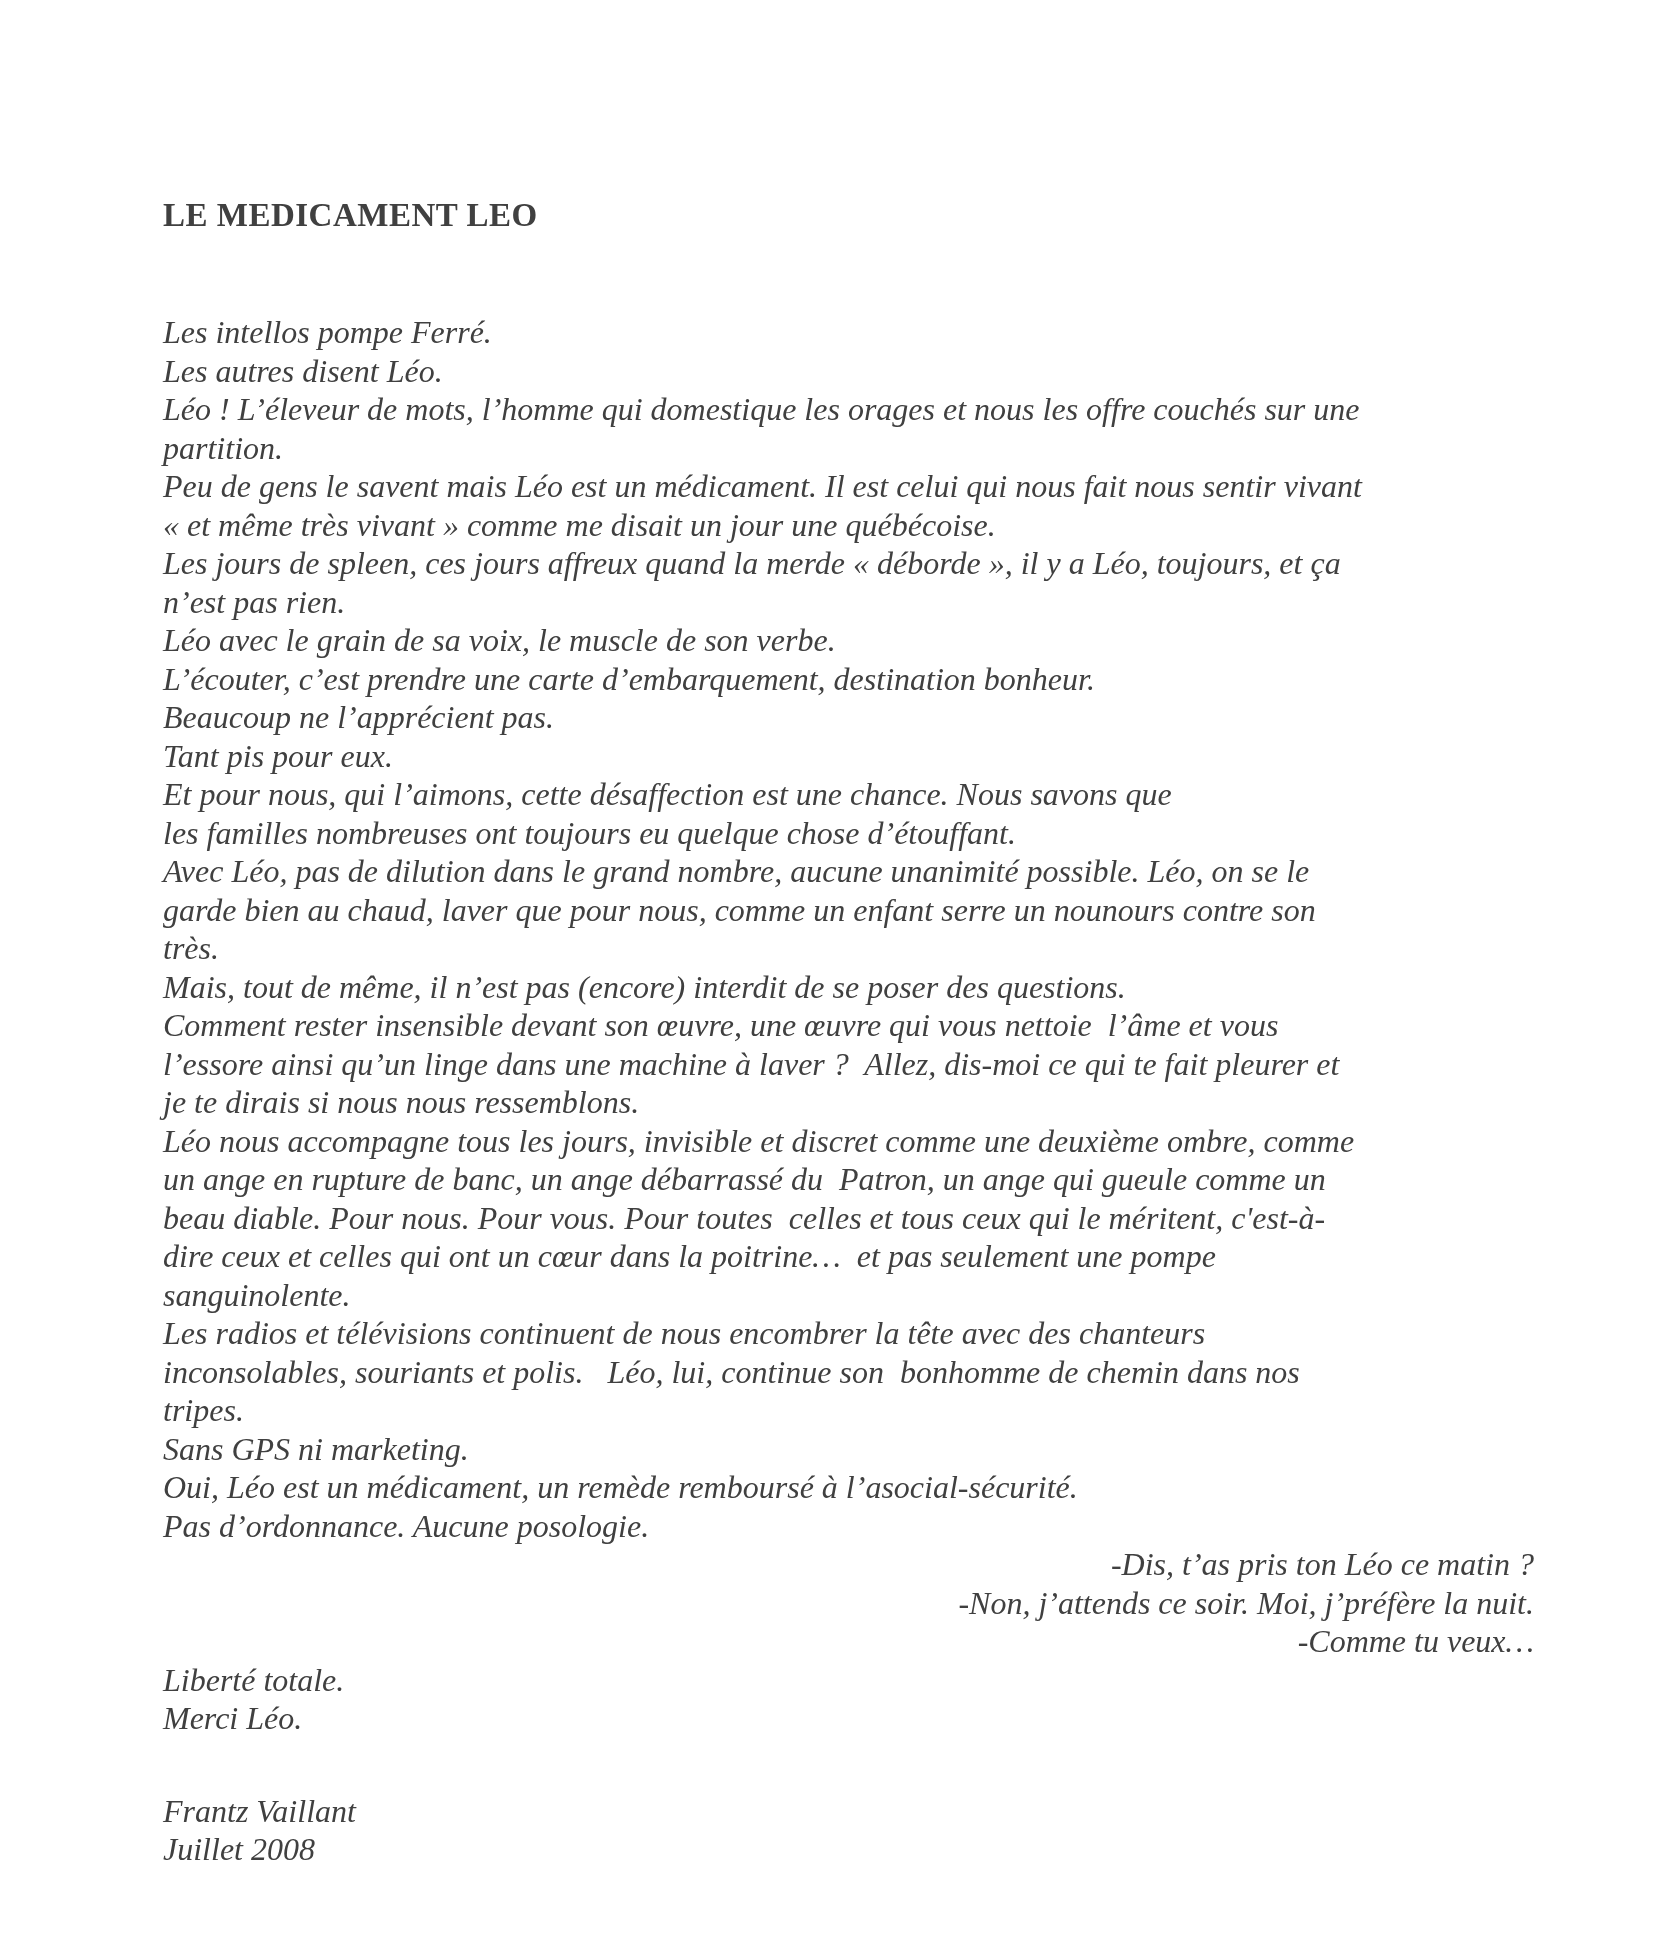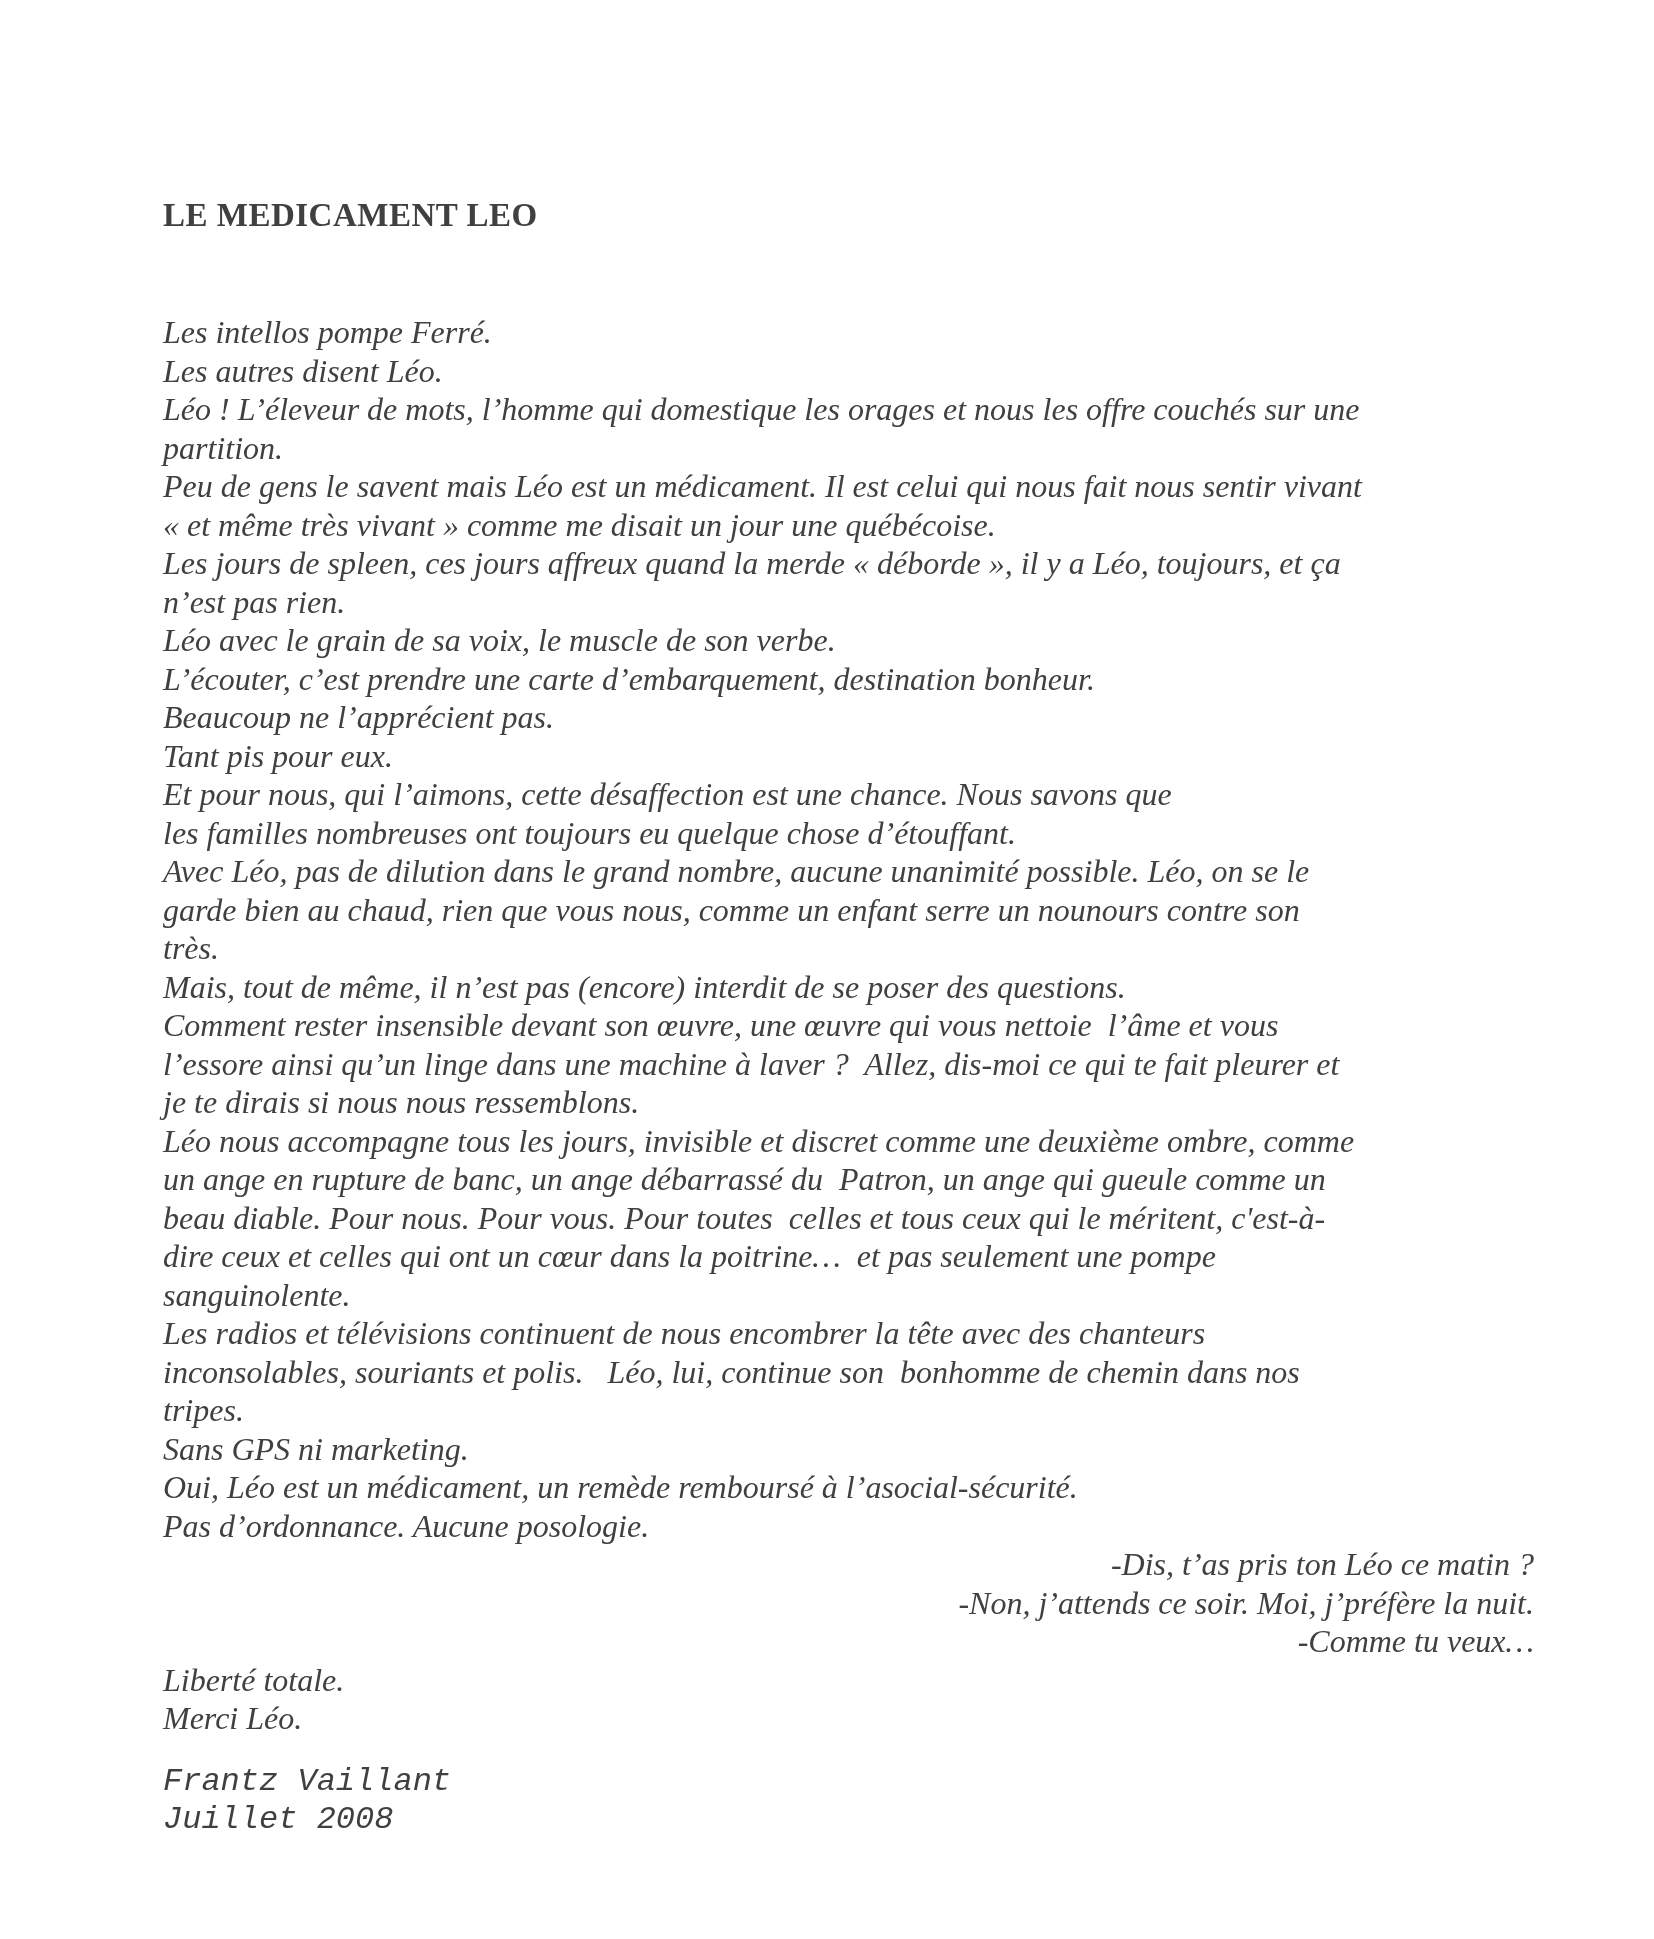--- a/index.html
+++ b/index.html
@@ -41,22 +41,21 @@
   .line.bullet {
     padding-left: 87px;
     text-align: right;
   }
   .line.bullet .dash {
     display: inline-block;
     width: 50px;
     font-style: normal;
   }
   .signature {
-    margin-top: 25px;
-    font-family: Liberation Mono, monospace;
+    margin-top: 54px;
   }
 </style>
 </head>
 <body>
 
 <div class="page">
   <div class="content">
     <h1 class="doc-title">LE MEDICAMENT LEO</h1>
 
     <div>
@@ -68,21 +67,21 @@
         <div class="line">« et même très vivant » comme me disait un jour une québécoise.</div>
         <div class="line">Les jours de spleen, ces jours affreux quand la merde « déborde », il y a Léo, toujours, et ça</div>
         <div class="line">n’est pas rien.</div>
         <div class="line">Léo avec le grain de sa voix, le muscle de son verbe.</div>
         <div class="line">L’écouter, c’est prendre une carte d’embarquement, destination bonheur.</div>
         <div class="line">Beaucoup ne l’apprécient pas.</div>
         <div class="line">Tant pis pour eux.</div>
         <div class="line">Et pour nous, qui l’aimons, cette désaffection est une chance. Nous savons que</div>
         <div class="line">les familles nombreuses ont toujours eu quelque chose d’étouffant.</div>
         <div class="line">Avec Léo, pas de dilution dans le grand nombre, aucune unanimité possible. Léo, on se le</div>
-        <div class="line">garde bien au chaud, rien que vous nous, comme un enfant serre un nounours contre son</div>
+        <div class="line">garde bien au chaud, laver que pour nous, comme un enfant serre un nounours contre son</div>
         <div class="line">très.</div>
         <div class="line">Mais, tout de même, il n’est pas (encore) interdit de se poser des questions.</div>
         <div class="line">Comment rester insensible devant son œuvre, une œuvre qui vous nettoie  l’âme et vous</div>
         <div class="line">l’essore ainsi qu’un linge dans une machine à laver ?  Allez, dis-moi ce qui te fait pleurer et</div>
         <div class="line">je te dirais si nous nous ressemblons.</div>
         <div class="line">Léo nous accompagne tous les jours, invisible et discret comme une deuxième ombre, comme</div>
         <div class="line">un ange en rupture de banc, un ange débarrassé du  Patron, un ange qui gueule comme un</div>
         <div class="line">beau diable. Pour nous. Pour vous. Pour toutes  celles et tous ceux qui le méritent, c'est-à-</div>
         <div class="line">dire ceux et celles qui ont un cœur dans la poitrine…  et pas seulement une pompe</div>
         <div class="line">sanguinolente.</div>

